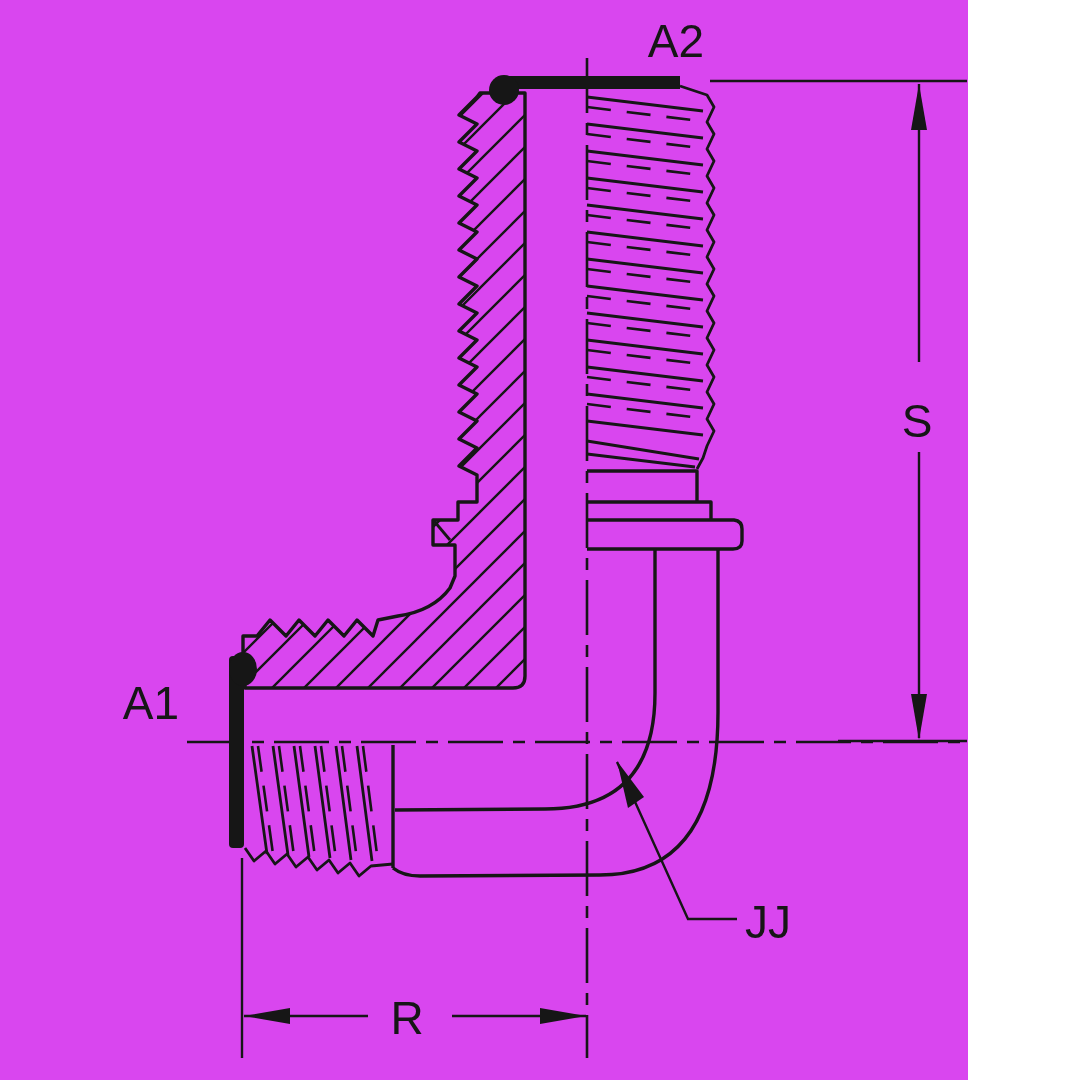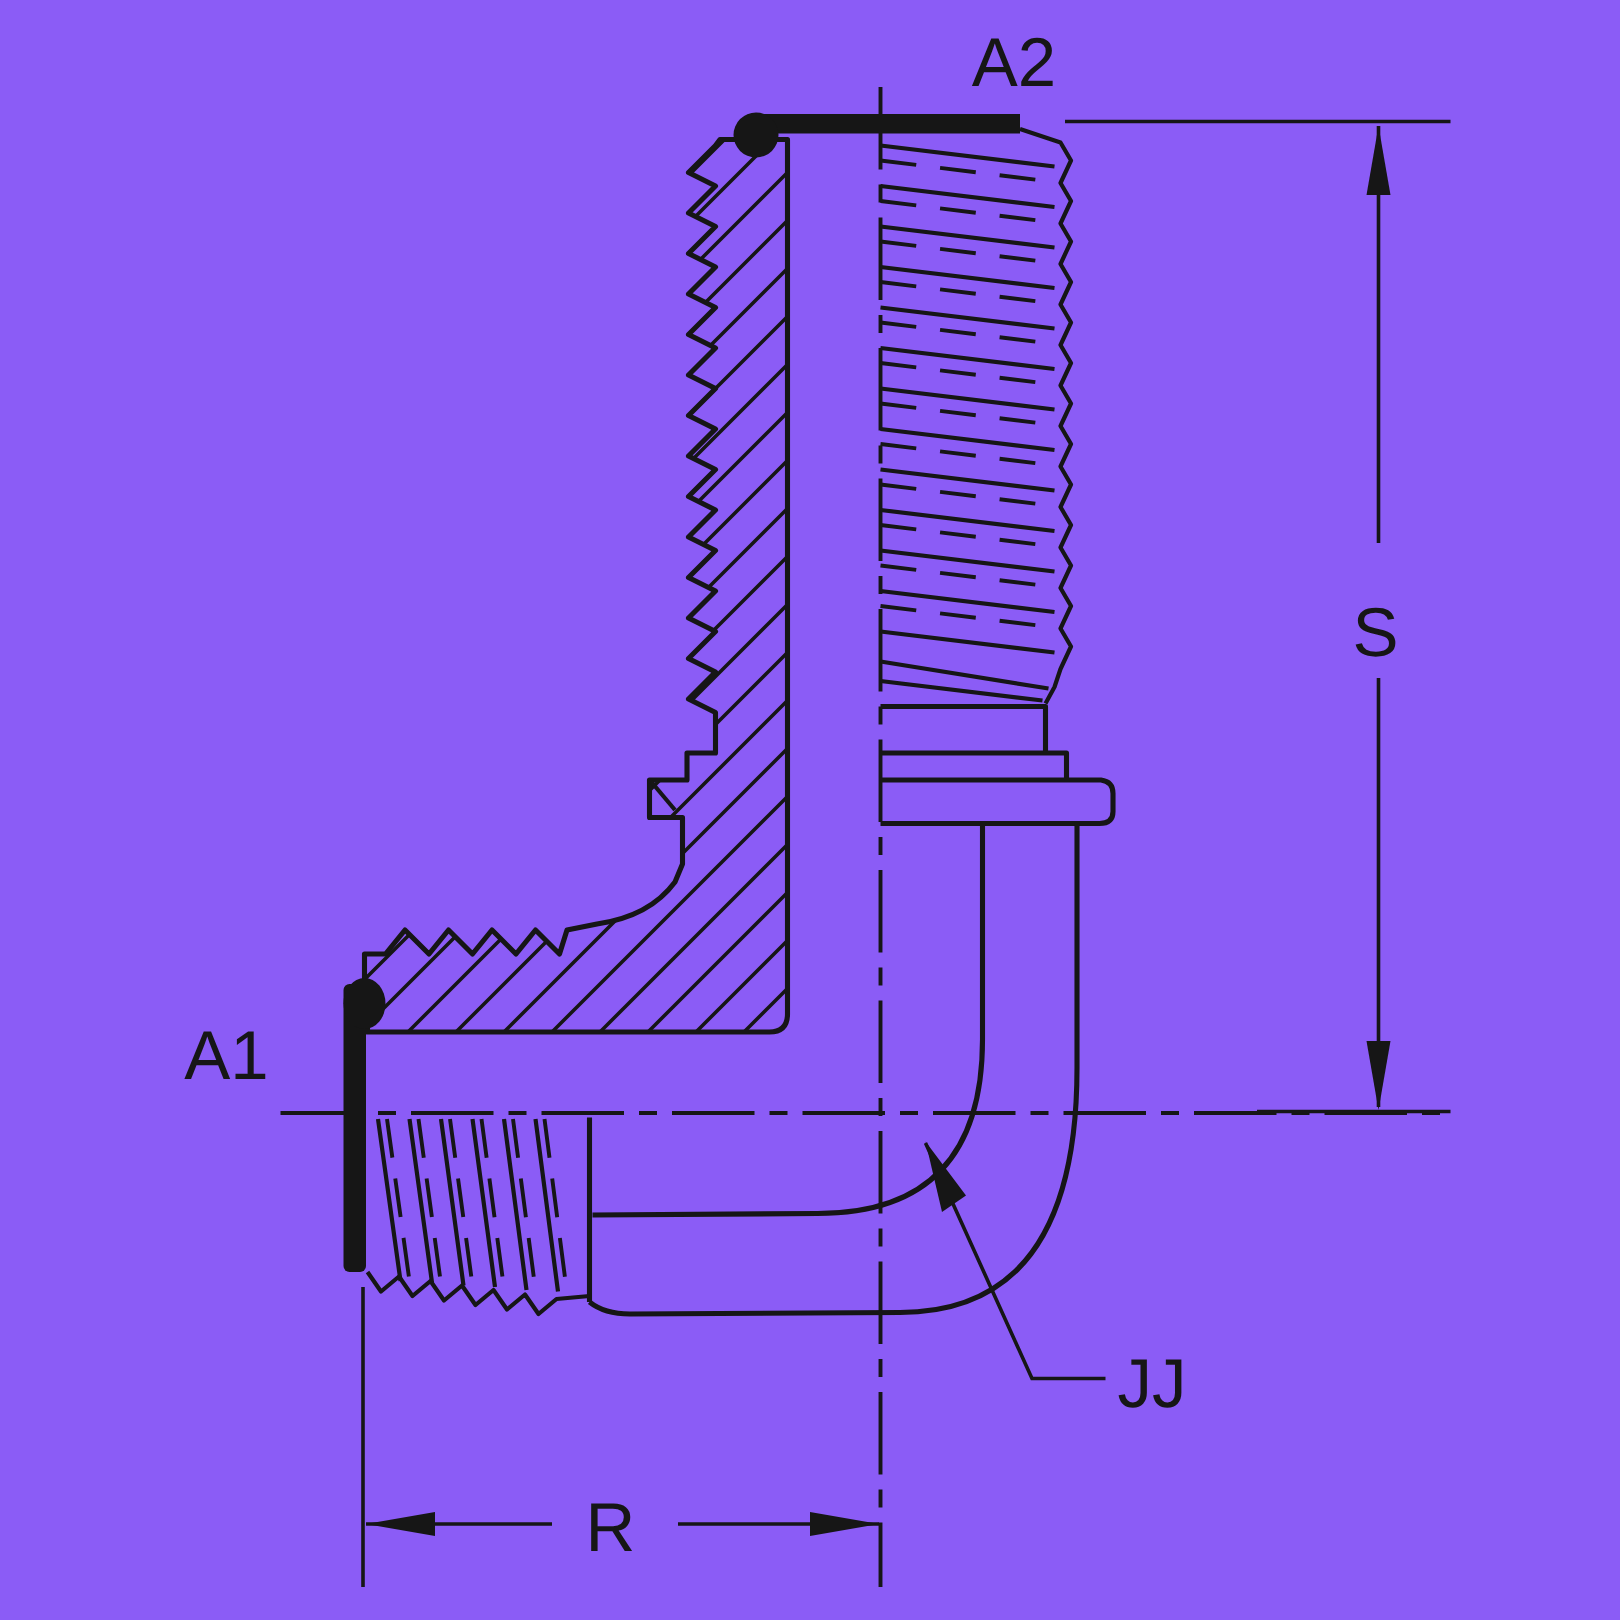--- a/index.html
+++ b/index.html
@@ -2,23 +2,23 @@
 <html><head>
 <meta charset="utf-8">
 <style>
   html, body {
     margin: 0;
     padding: 0;
     background: #ffffff;
   }
   .canvas {
     position: relative;
-    width: 1080px;
+    width: 968px;
     height: 1080px;
-    background: #8b5cf6;
+    background: #d946ef;
     overflow: hidden;
     font-family: "Liberation Sans", sans-serif;
   }
   svg { display: block; }
   .outline      { fill: none; stroke: #161616; stroke-width: 3.4; stroke-linejoin: round; }
   .outline-thin { fill: none; stroke: #161616; stroke-width: 2.8; stroke-linejoin: round; }
   .thread-line  { fill: none; stroke: #161616; stroke-width: 2.8; }
   .thread-dash  { fill: none; stroke: #161616; stroke-width: 2.6; stroke-dasharray: 24 16; }
   .thread-dash2 { fill: none; stroke: #161616; stroke-width: 2.6; stroke-dasharray: 26 14; }
   .centerline   { fill: none; stroke: #161616; stroke-width: 2.6; stroke-dasharray: 55 10 12 10; }

